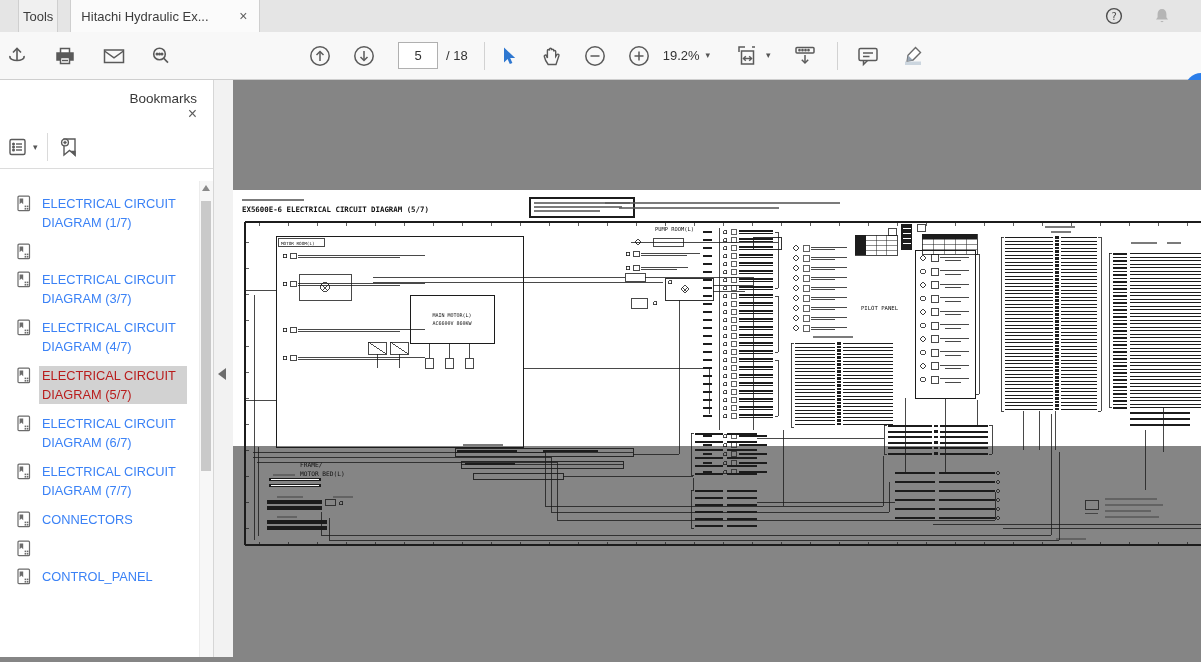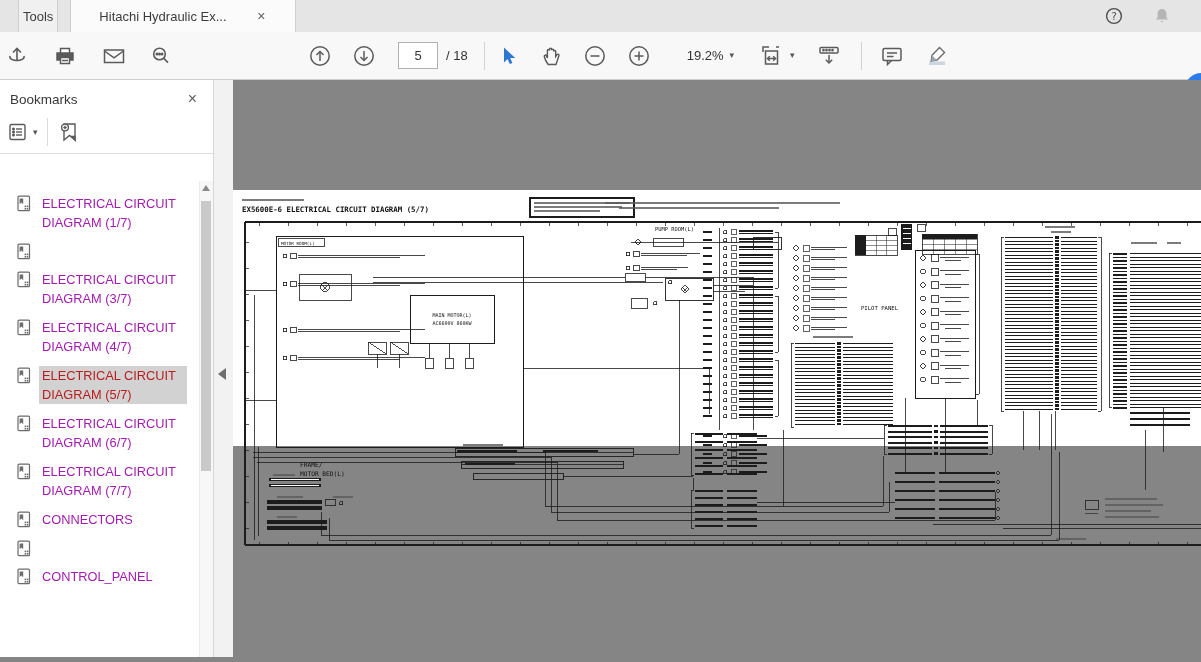--- a/index.html
+++ b/index.html
@@ -4,21 +4,21 @@
 <style>
   html,body{margin:0;padding:0;}
   body{width:1201px;height:662px;overflow:hidden;background:#858585;
        font-family:"Liberation Sans",sans-serif;-webkit-font-smoothing:antialiased;}
   .app{position:relative;width:1201px;height:662px;}
 
   
   .tabbar{height:32px;background:#e5e5e5;display:flex;align-items:stretch;position:relative;}
   .tab{display:flex;align-items:center;font-size:13px;color:#3c3c3c;}
   .tab.tools{margin-left:18px;padding:0 4px;background:#f0f0f0;border-left:1px solid #cfcfcf;border-right:1px solid #cfcfcf;}
-  .tab.doc{margin-left:12px;width:168px;padding:0 28px;background:#fbfbfb;border-left:1px solid #cfcfcf;border-right:1px solid #cfcfcf;justify-content:space-between;}
+  .tab.doc{margin-left:12px;width:168px;padding:0 10px;background:#fbfbfb;border-left:1px solid #cfcfcf;border-right:1px solid #cfcfcf;justify-content:space-between;}
   .tab .close{color:#5f5f5f;font-size:14px;line-height:1;cursor:default;padding:0 2px;}
   .tabbar-right{margin-left:auto;display:flex;align-items:center;gap:30px;margin-right:30px;}
   .tb-ic{width:18px;height:18px;display:block;}
 
   
   .toolbar{height:47px;background:#f8f8f8;border-bottom:1px solid #cfcfcf;display:flex;align-items:center;position:relative;}
   .tbtn{display:flex;align-items:center;justify-content:center;cursor:pointer;}
   .tbtn svg{display:block;}
   .sep{width:1px;height:28px;background:#d2d2d2;}
   .pageinput{width:34px;height:23px;border:1px solid #b0b0b0;background:#fff;text-align:center;
@@ -26,29 +26,29 @@
   .pagetotal{font-size:13px;color:#333;}
   .zoomval{font-size:13px;color:#333;}
   .caret{font-size:9px;color:#555;line-height:1;}
   .ai-circle{position:absolute;right:-16px;top:41px;width:32px;height:32px;border-radius:50%;background:#2b7de9;}
 
   
   .main{display:flex;height:577px;position:relative;}
 
   
   .sidebar{width:213px;background:#fff;border-right:1px solid #d6d6d6;position:relative;overflow:hidden;}
-  .sb-header{display:flex;align-items:center;justify-content:space-between;padding:11px 16px 4px 10px;}
+  .sb-header{display:flex;align-items:flex-end;justify-content:space-between;padding:11px 16px 4px 10px;flex-direction:column;}
   .sb-title{font-size:13.5px;color:#383838;}
   .sb-close{color:#5d5d5d;font-size:16px;line-height:1;cursor:pointer;}
   .sb-tools{display:flex;align-items:center;height:42px;padding-left:8px;border-bottom:1px solid #dcdcdc;}
   .sb-tools .vsep{width:1px;height:28px;background:#dadada;margin:0 11px 0 9px;}
   .bm-list{position:absolute;top:101px;left:0;right:13px;bottom:0;overflow:hidden;padding-top:8px;}
   .bm-item{display:flex;align-items:flex-start;padding:5px 4px 5px 16px;gap:8px;cursor:pointer;}
   .bm-item .bm-ic{flex:0 0 auto;margin-top:1px;}
-  .bm-label{font-size:12.8px;line-height:19px;color:#a21caf;max-width:142px;padding:0 3px;}
+  .bm-label{font-size:12.8px;line-height:19px;color:#3b82f6;max-width:142px;padding:0 3px;}
   .bm-item.selected .bm-label{background:#d2d2d2;color:#b91c1c;}
   
   .sb-scroll{position:absolute;top:101px;right:0;bottom:0;width:13px;background:#f7f7f7;border-left:1px solid #ececec;}
   .sb-scroll .arrow{position:absolute;top:4px;left:2px;width:0;height:0;border-left:4px solid transparent;border-right:4px solid transparent;border-bottom:6px solid #8a8a8a;}
   .sb-scroll .thumb{position:absolute;top:20px;left:1px;width:10px;height:270px;background:#c9c9c9;}
 
   
   .splitter{width:19px;background:#f2f2f2;position:relative;}
   .collapse{position:absolute;top:288px;left:4px;width:0;height:0;cursor:pointer;
             border-top:6px solid transparent;border-bottom:6px solid transparent;border-right:8px solid #6d6d6d;}
@@ -148,21 +148,21 @@
           <line x1="7.5" y1="12" x2="16.5" y2="12"></line>
       </svg>
     </div>
     <div class="tbtn" style="margin-left:20px">
       <svg width="24" height="24" viewBox="0 0 24 24" fill="none" stroke="#5a5a5a" stroke-width="1.5">
         <circle cx="12" cy="12" r="9.2"></circle>
           <line x1="7.5" y1="12" x2="16.5" y2="12"></line>
           <line x1="12" y1="7.5" x2="12" y2="16.5"></line>
       </svg>
     </div>
-    <span class="zoomval" style="margin-left:36px">19.2%</span>
+    <span class="zoomval" style="margin-left:12px">19.2%</span>
     <span class="caret" style="margin-left:6px">▾</span>
     <div class="tbtn" style="margin-left:26px">
       <svg width="26" height="24" viewBox="0 0 26 24" fill="none" stroke="#5a5a5a" stroke-width="1.5">
         <path d="M3 8V3h6"></path>
           <path d="M16 3h3"></path>
         <rect x="5.5" y="7" width="12" height="13"></rect>
         <path d="M8 14.5h7"></path>
           <path d="M9.8 12.3 7.5 14.5l2.3 2.2"></path>
           <path d="M13.2 12.3l2.3 2.2-2.3 2.2"></path>
       </svg>

